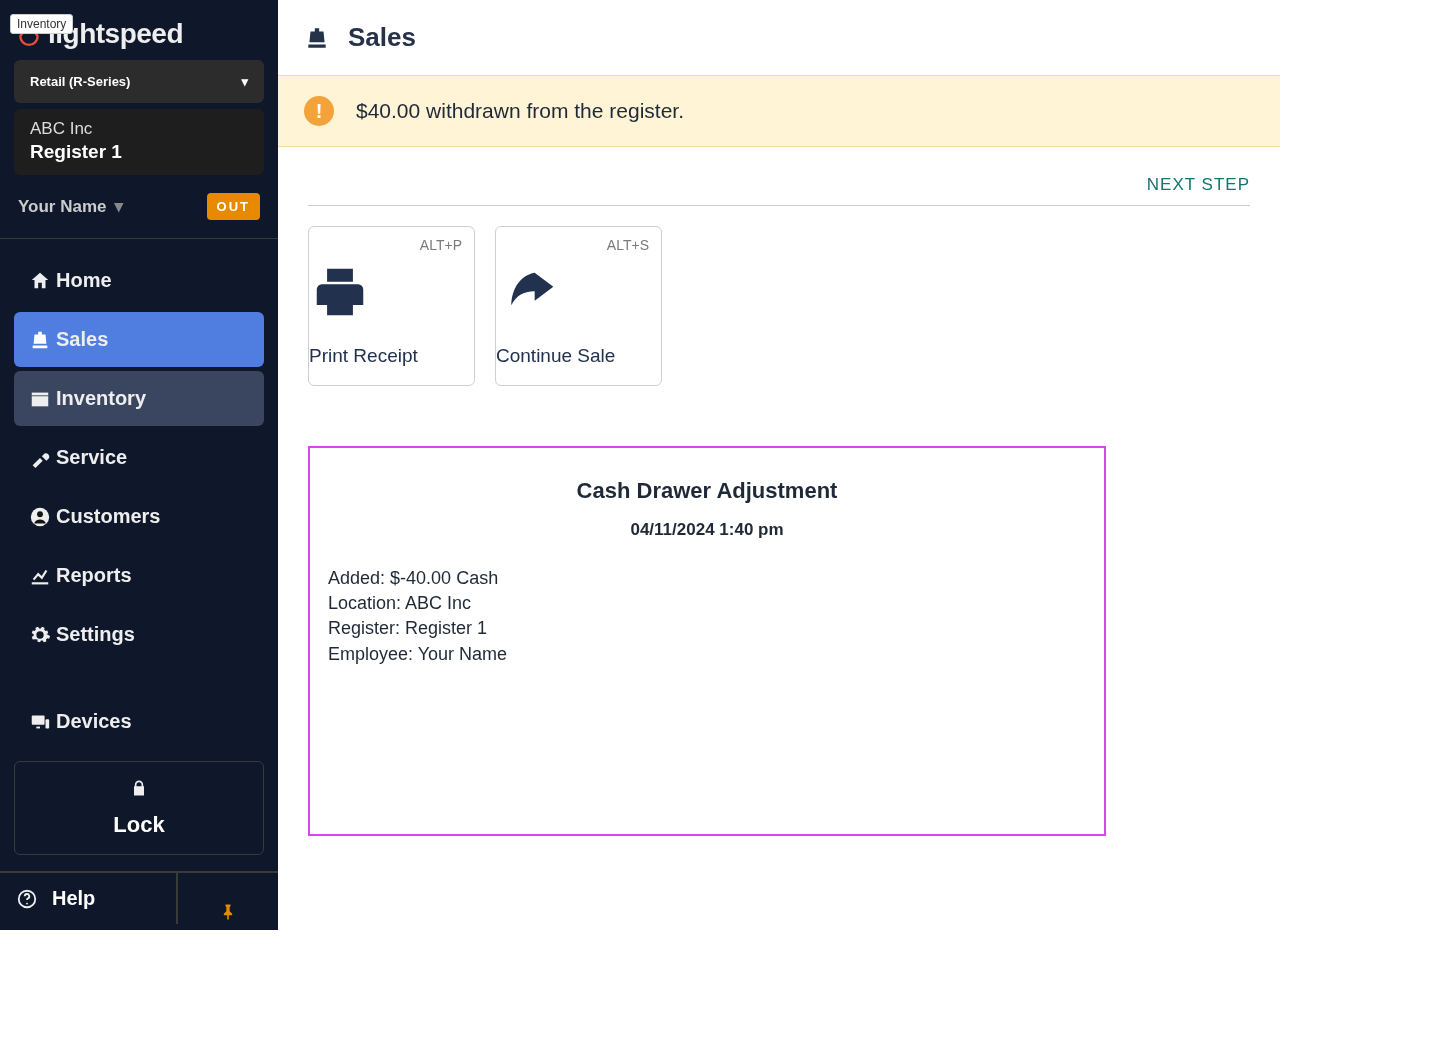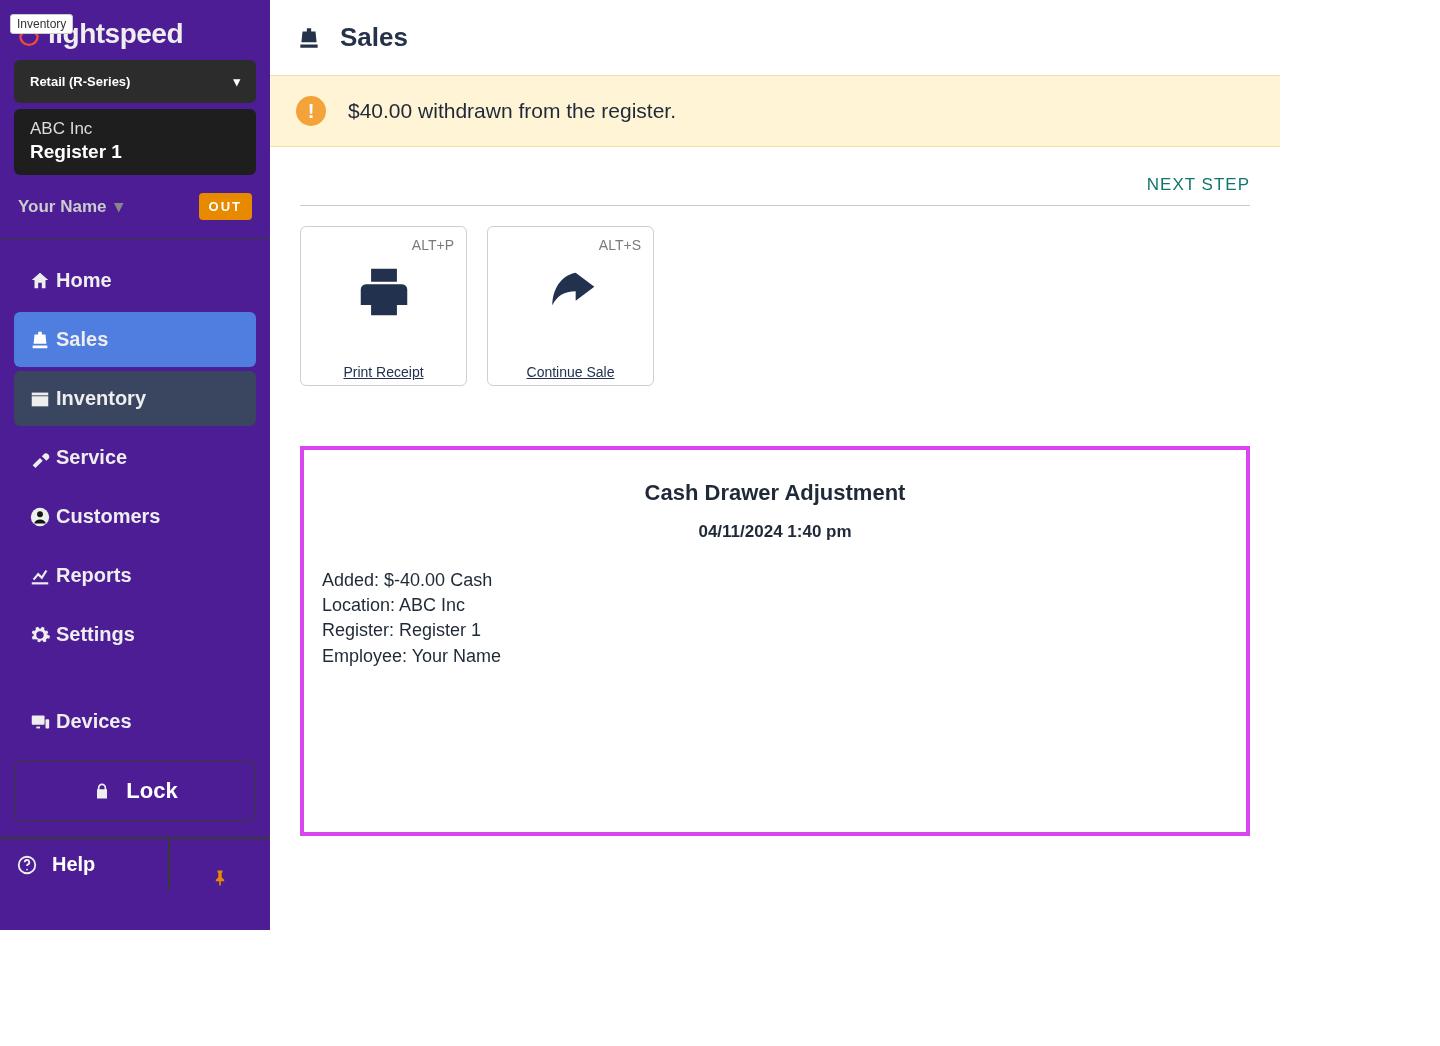--- a/index.html
+++ b/index.html
@@ -9,21 +9,21 @@
     background: #fff;
     color: #1f2937;
     width: 1280px;
     height: 930px;
     overflow: hidden;
   }
   .app { display: flex; height: 100%; }
   
   .sidebar {
     width: 278px;
-    background: #4c1d95;
+    background: #0f172a;
     color: #fff;
     display: flex;
     flex-direction: column;
     position: relative;
   }
   .tooltip {
     position: absolute;
     top: 14px;
     left: 10px;
     background: #fff;
@@ -103,20 +103,21 @@
   .lock-btn {
     border: 1px solid #3a3a3b;
     border-radius: 6px;
     padding: 16px;
     display: flex;
     justify-content: center;
     align-items: center;
     gap: 14px;
     font-size: 22px;
     font-weight: 600;
+    flex-direction: column;
   }
   .bottom-bar {
     margin-top: 16px;
     border-top: 2px solid #3a3a3b;
     display: flex;
     align-items: flex-end;
   }
   .help-cell {
     flex: 1;
     display: flex;
@@ -176,37 +177,37 @@
   .instruction { font-size: 21px; color: #1f2937; margin-bottom: 18px; }
   .action-row { display: flex; gap: 20px; }
   .action-card {
     width: 167px;
     height: 160px;
     border: 1px solid #cfcfcf;
     border-radius: 6px;
     position: relative;
     display: flex;
     flex-direction: column;
-    align-items: center;
+    align-items: flex-start;
     justify-content: flex-end;
-    padding-bottom: 5px;
+    padding-bottom: 18px;
     color: #22314e;
   }
   .action-card .shortcut {
     position: absolute;
     top: 10px; right: 12px;
     font-size: 14px;
     color: #7a7a7a;
   }
   .action-card .aicon { font-size: 56px; color: #22314e; position:absolute; top:34px; }
-  .action-card .alabel { font-size: 14px; font-weight: 500; text-decoration: underline; }
+  .action-card .alabel { font-size: 19px; font-weight: 500; }
   .receipt-box {
     margin-top: 60px;
-    border: 4px solid #d946ef;
-    width: 950px;
+    border: 2px solid #d946ef;
+    width: 798px;
     min-height: 390px;
     padding: 30px 18px;
   }
   .receipt-title { text-align: center; font-family: Arial, sans-serif; font-size: 22px; font-weight: 800; }
   .receipt-date { text-align: center; font-family: Arial, sans-serif; font-size: 17px; font-weight: 700; margin-top: 16px; margin-bottom: 26px; }
   .receipt-lines { font-family: Arial, sans-serif; font-size: 18px; line-height: 1.4; }
   .receipt-lines span.lab { }
   svg { display:block; }
 </style>
 </head>

